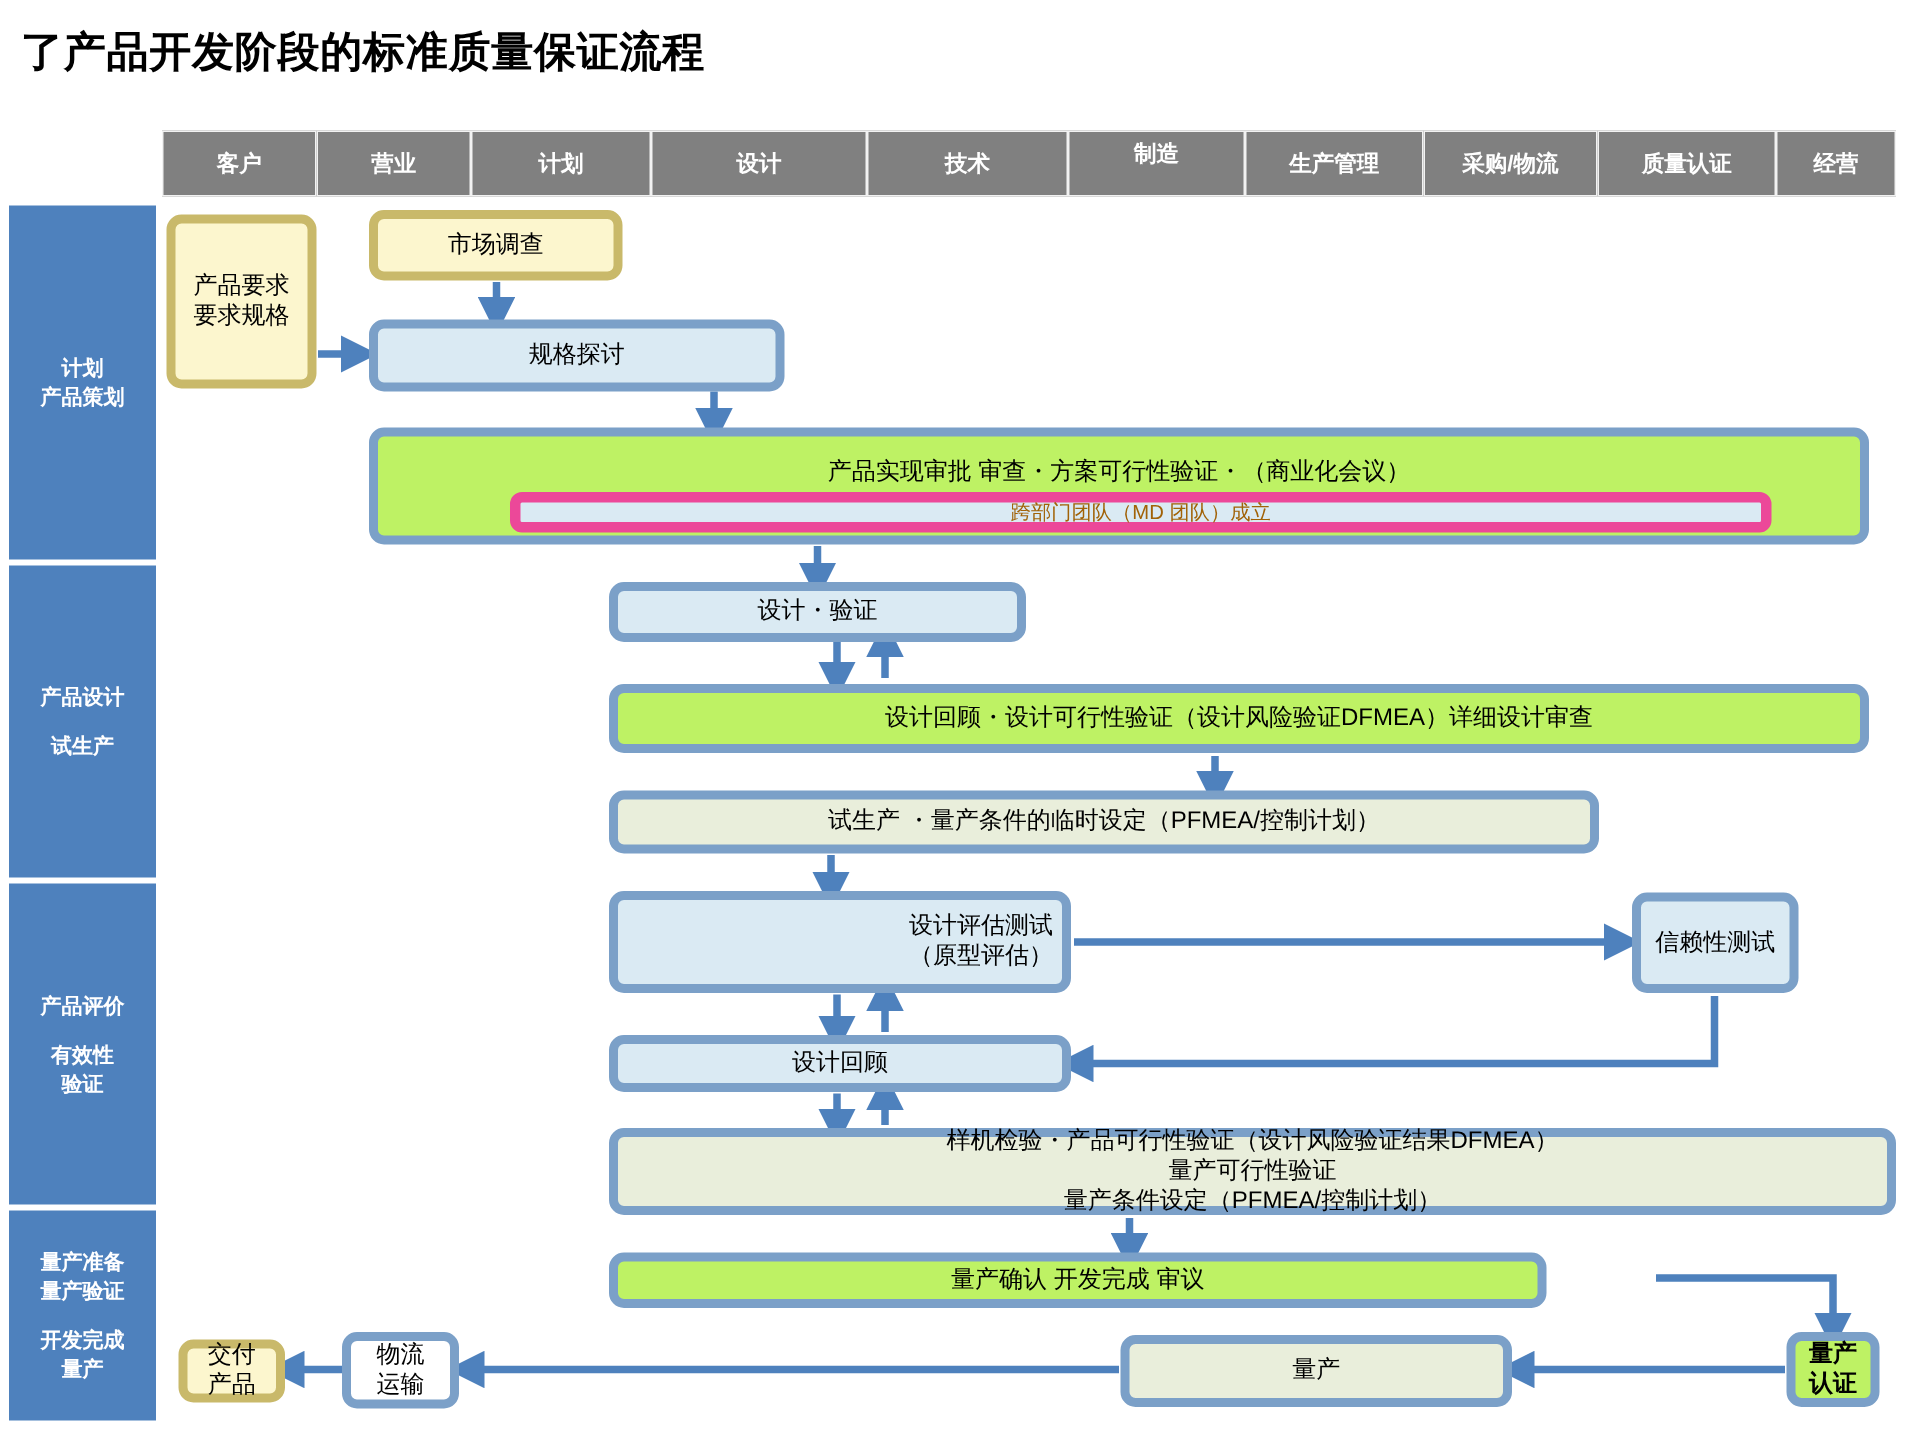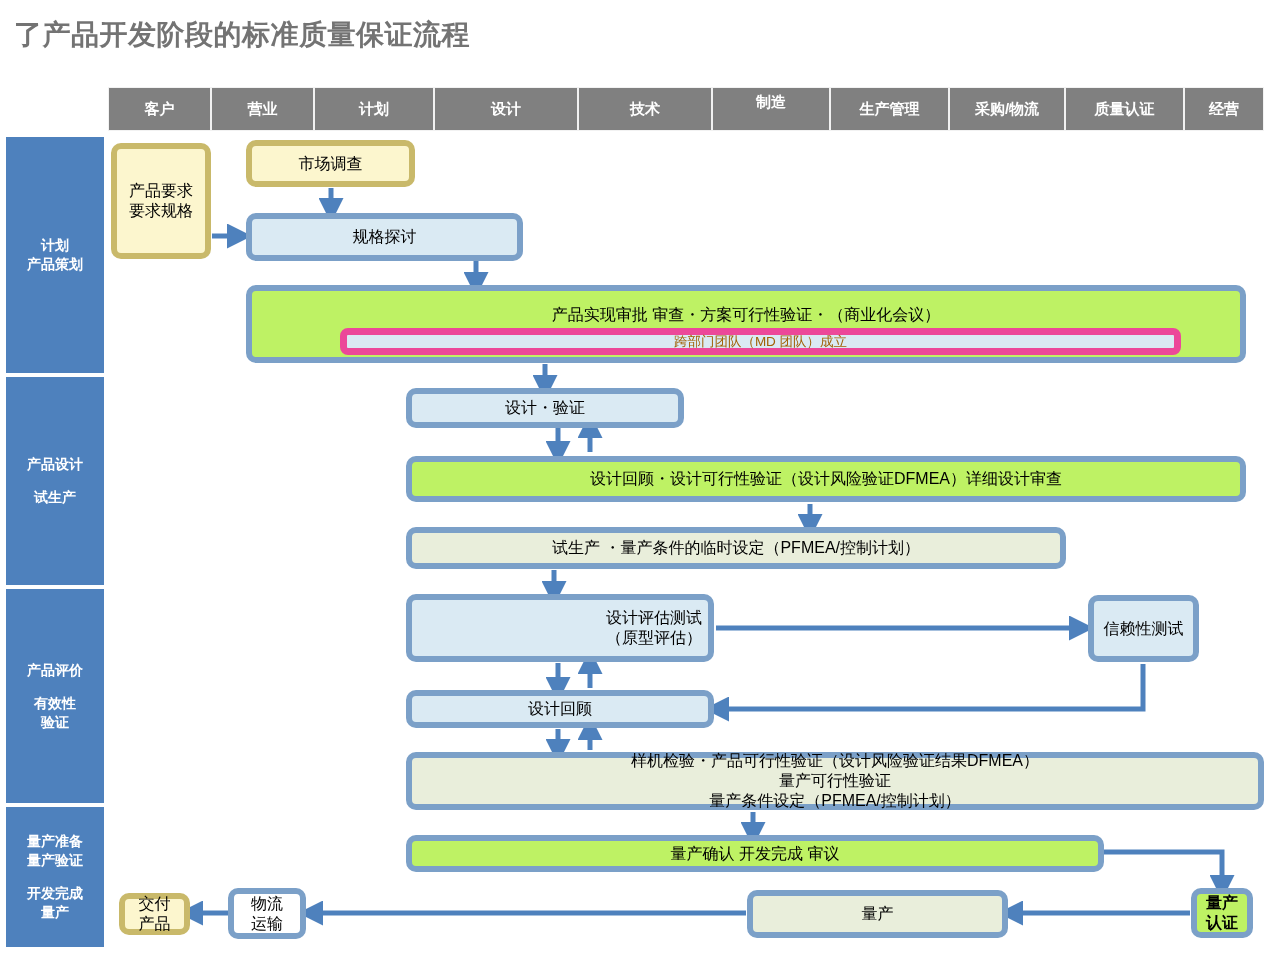--- a/index.html
+++ b/index.html
@@ -3,21 +3,21 @@
 <meta charset="utf-8">
 <style>
   html,body{margin:0;padding:0;background:#ffffff;}
   body{
     font-family:"Liberation Sans","DejaVu Sans",sans-serif;
     width:1270px;height:955px;position:relative;overflow:hidden;
     color:#000;
   }
   #page-title{
     position:absolute;left:14px;top:16px;
-    font-size:28px;font-weight:700;letter-spacing:.5px;color:#737373;
+    font-size:28px;font-weight:700;letter-spacing:.5px;color:#000000;
     white-space:nowrap;
   }
   
   .lane-head{
     position:absolute;top:87px;height:44px;
     background:#808080;
     border:1px solid #f2f2f2;
     box-sizing:border-box;
     color:#ffffff;font-weight:700;font-size:15px;
     display:flex;align-items:center;justify-content:center;
@@ -203,21 +203,21 @@
 <div class="box blue" style="left:406px;top:690px;width:308px;height:38px;">
   <span class="lbl">设计回顾</span>
 </div>
 
 <div class="box green" style="left:406px;top:752px;width:858px;height:58px;">
   <span class="lbl">样机检验・产品可行性验证（设计风险验证结果DFMEA）
 量产可行性验证
 量产条件设定（PFMEA/控制计划）</span>
 </div>
 
-<div class="box purple" style="left:406px;top:835px;width:698px;height:37px;align-items:center;">
+<div class="box purple" style="left:406px;top:835px;width:625px;height:37px;align-items:center;">
   <span class="lbl">量产确认 开发完成 审议</span>
 </div>
 
 <div class="box purple" style="left:1191px;top:888px;width:62px;height:50px;">
   <span class="lbl" style="font-weight:700;">量产
 认证</span>
 </div>
 
 <div class="box green" style="left:747px;top:890px;width:261px;height:48px;">
   <span class="lbl">量产</span>

